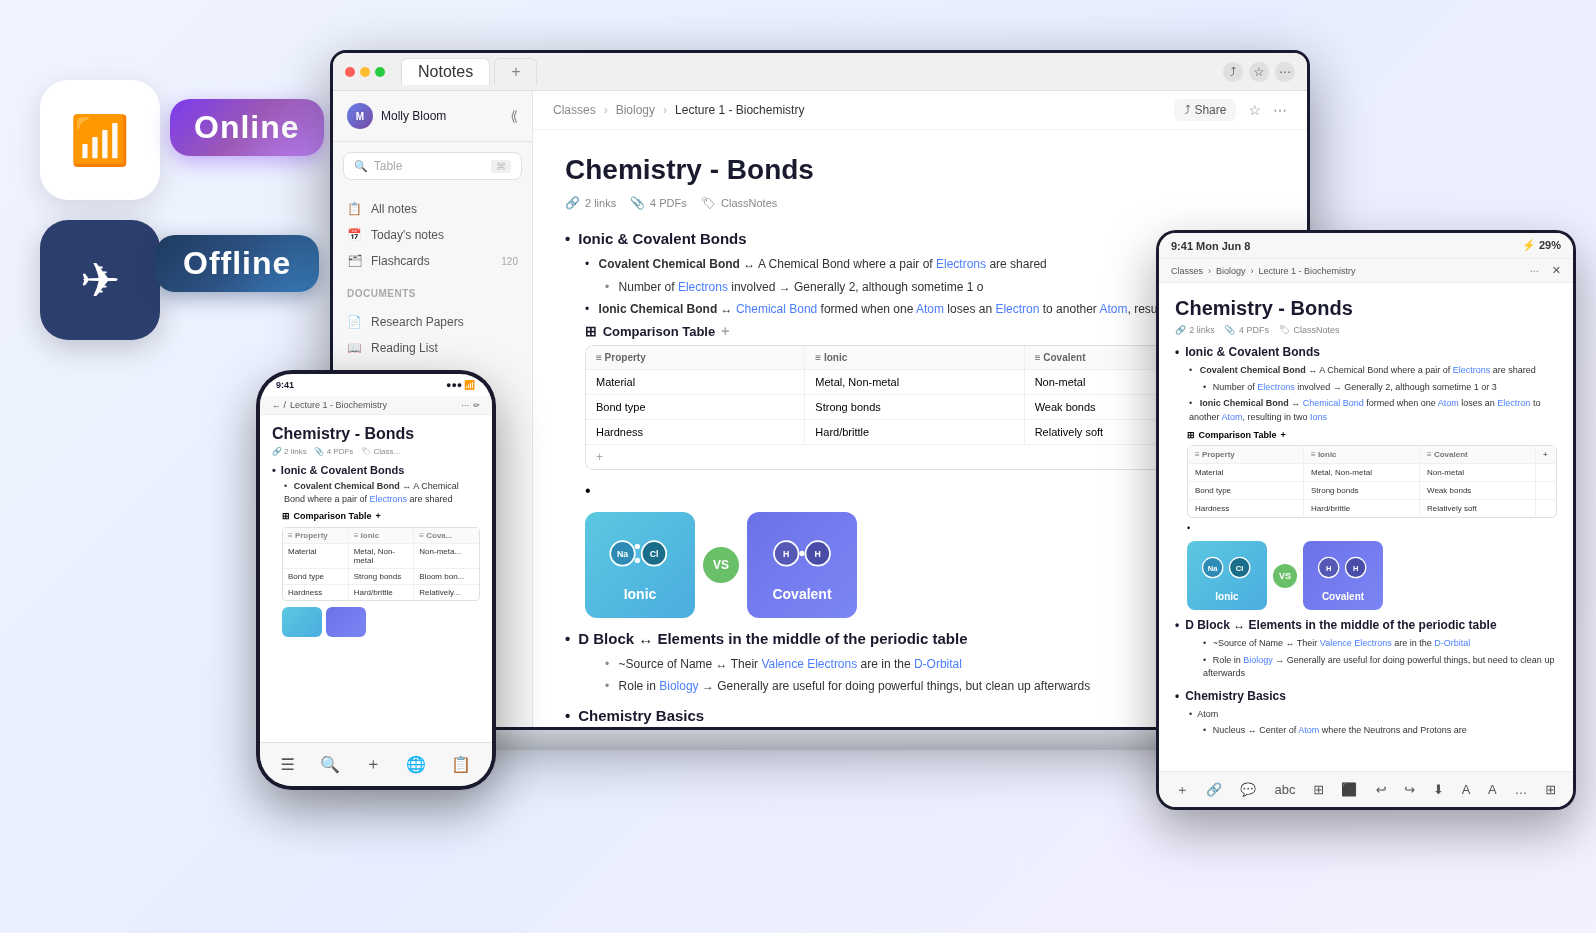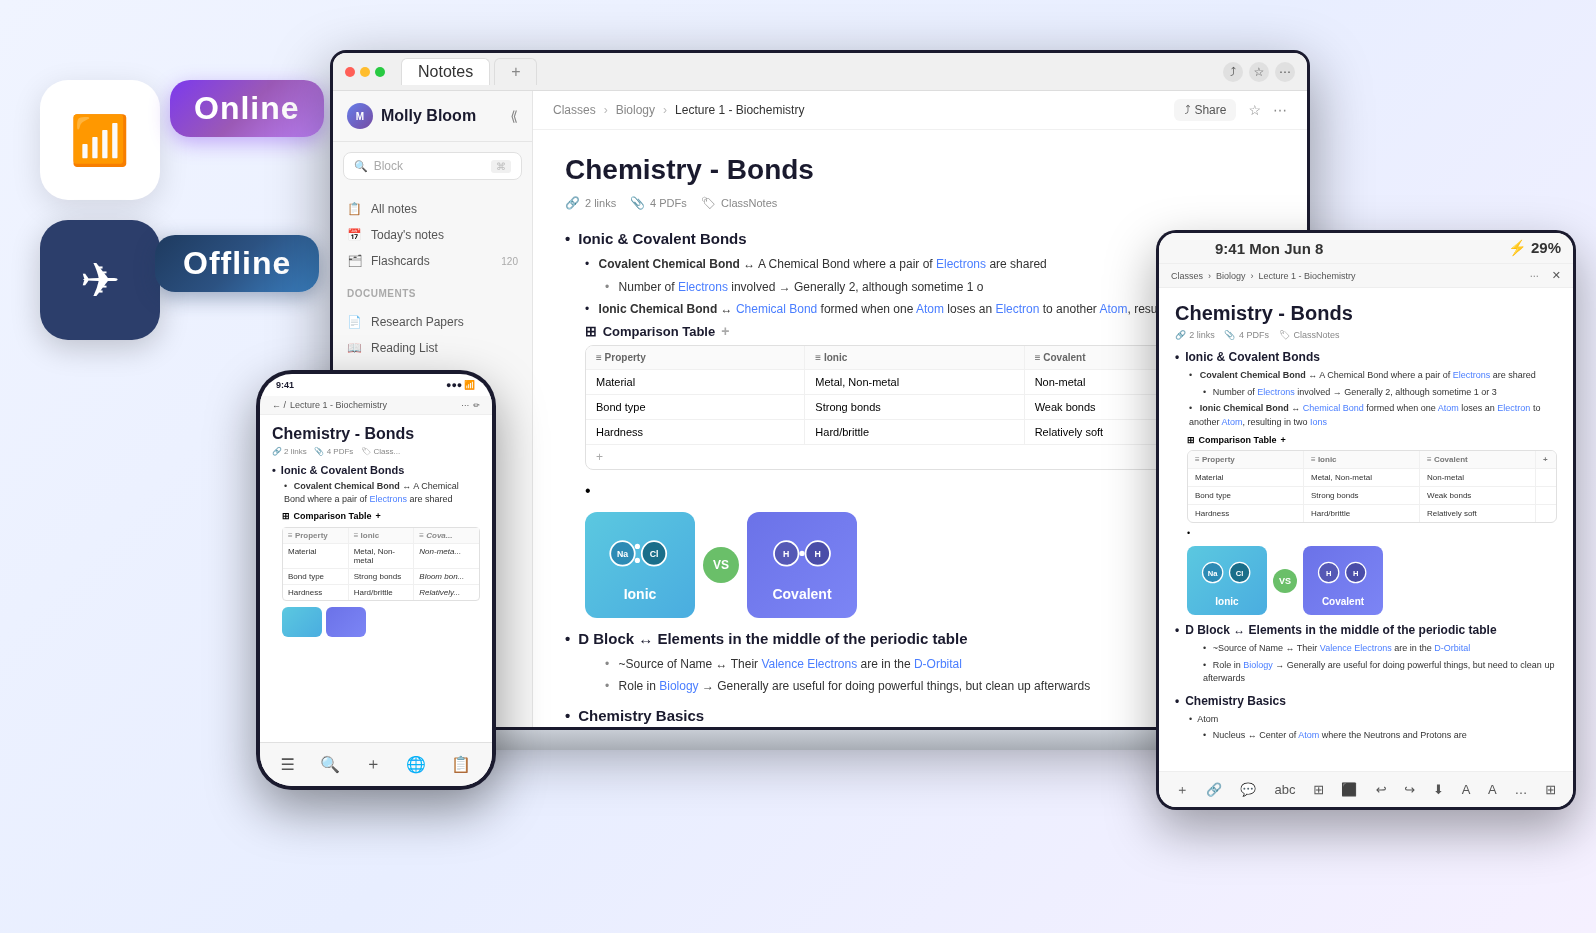--- a/index.html
+++ b/index.html
@@ -46,21 +46,21 @@
       box-shadow: 0 8px 30px rgba(0,0,0,0.20);
     }
     .airplane-icon {
       font-size: 48px;
       color: white;
     }
 
     
     .online-badge {
       position: absolute;
-      top: 80px;
+      top: 99px;
       left: 170px;
       background: linear-gradient(135deg, #7c3aed, #9b59b6, #c084fc);
       border-radius: 20px;
       padding: 10px 24px;
       box-shadow: 0 6px 20px rgba(124,58,237,0.4);
     }
     .online-text {
       font-size: 32px;
       font-weight: 800;
       color: white;
@@ -219,22 +219,22 @@
       border-radius: 50%;
       background: linear-gradient(135deg, #667eea, #764ba2);
       display: flex;
       align-items: center;
       justify-content: center;
       font-size: 10px;
       color: white;
       font-weight: 700;
     }
     .user-name {
-      font-size: 16px;
-      font-weight: 700;
+      font-size: 12px;
+      font-weight: 400;
       color: #1a1a2e;
     }
     .sidebar-collapse {
       font-size: 14px;
       color: #888;
       cursor: pointer;
     }
     .sidebar-search {
       margin: 10px;
       background: white;
@@ -575,21 +575,21 @@
       display: flex;
       border-bottom: 1px solid #f0f0f0;
     }
     .phone-table-row:last-child { border-bottom: none; }
     .phone-table-cell {
       flex: 1;
       padding: 3px 5px;
       border-right: 1px solid #f0f0f0;
       color: #333;
     }
-    .phone-table-cell:last-child { border-right: none; overflow: hidden; font-style: italic; }
+    .phone-table-cell:last-child { border-right: none; overflow: hidden; }
     .phone-table-header { background: #fafafa; color: #888; font-weight: 600; }
     .phone-bottom-nav {
       height: 44px;
       background: #f7f7f7;
       border-top: 1px solid #e0e0e0;
       display: flex;
       align-items: center;
       justify-content: space-around;
       padding: 0 8px;
       flex-shrink: 0;
@@ -643,24 +643,23 @@
     .tablet-top-bar {
       padding: 6px 12px;
       display: flex;
       justify-content: space-between;
       align-items: center;
       background: #f7f7f7;
       border-bottom: 1px solid #eee;
       flex-shrink: 0;
     }
     .tablet-status {
-      font-size: 15px;
+      font-size: 11px;
       color: #333;
       font-weight: 600;
-      margin-left: 44px;
     }
     .tablet-breadcrumb {
       padding: 5px 12px;
       display: flex;
       align-items: center;
       gap: 5px;
       font-size: 9px;
       color: #555;
       background: #f7f7f7;
       border-bottom: 1px solid #eee;
@@ -835,21 +834,21 @@
         <div class="sidebar">
           <div class="sidebar-header">
             <div class="sidebar-user">
               <div class="user-avatar">M</div>
               <span class="user-name">Molly Bloom</span>
             </div>
             <span class="sidebar-collapse">⟪</span>
           </div>
           <div class="sidebar-search">
             <span class="search-icon-small">🔍</span>
-            <span class="search-text">Block</span>
+            <span class="search-text">Table</span>
             <span class="search-shortcut">⌘</span>
           </div>
           <div class="sidebar-nav">
             <div class="sidebar-nav-item">
               <span class="nav-icon">📋</span>
               <span>All notes</span>
             </div>
             <div class="sidebar-nav-item">
               <span class="nav-icon">📅</span>
               <span>Today's notes</span>

